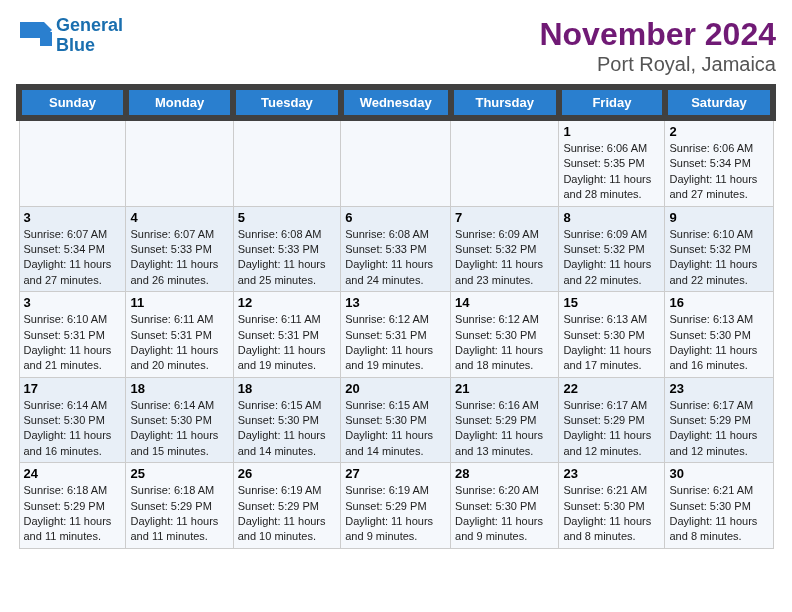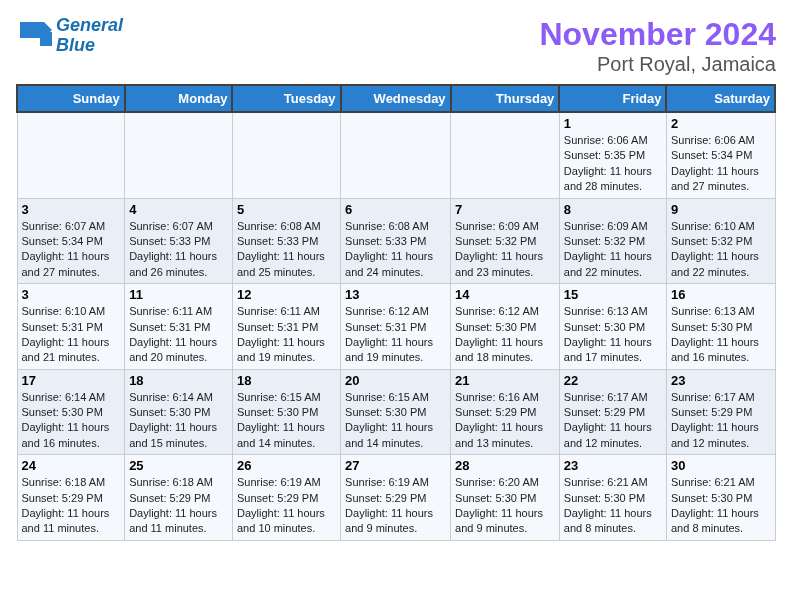--- a/index.html
+++ b/index.html
@@ -18,56 +18,55 @@
     }
     .logo {
       display: flex;
       align-items: center;
     }
     .logo-text {
       font-size: 18px;
       font-weight: bold;
       color: #333;
       line-height: 1.1;
-      font-style: italic;
     }
     .logo-text span {
       color: #1a6faf;
     }
     .logo-icon {
       width: 36px;
       height: 36px;
       margin-right: 4px;
       position: relative;
     }
     .title-block {
       text-align: right;
     }
     .month-title {
       font-size: 32px;
       font-weight: bold;
-      color: #8b5cf6;
+      color: #701a75;
     }
     .location {
       font-size: 20px;
       color: #555;
     }
     table {
       width: 100%;
       border-collapse: collapse;
       font-size: 11px;
     }
     thead th {
       background-color: #2a7fcf;
       color: #fff;
       padding: 5px 4px;
-      text-align: right;
+      text-align: center;
       font-size: 13px;
       font-weight: bold;
-      border: 2px solid #404040;
+      border: 6px solid #404040;
     }
     tbody td {
       border: 1px solid #ccc;
       vertical-align: top;
       padding: 3px 4px;
       height: 78px;
       width: 113px;
     }
     tbody tr:nth-child(odd) td {
       background-color: #f5f8fc;

